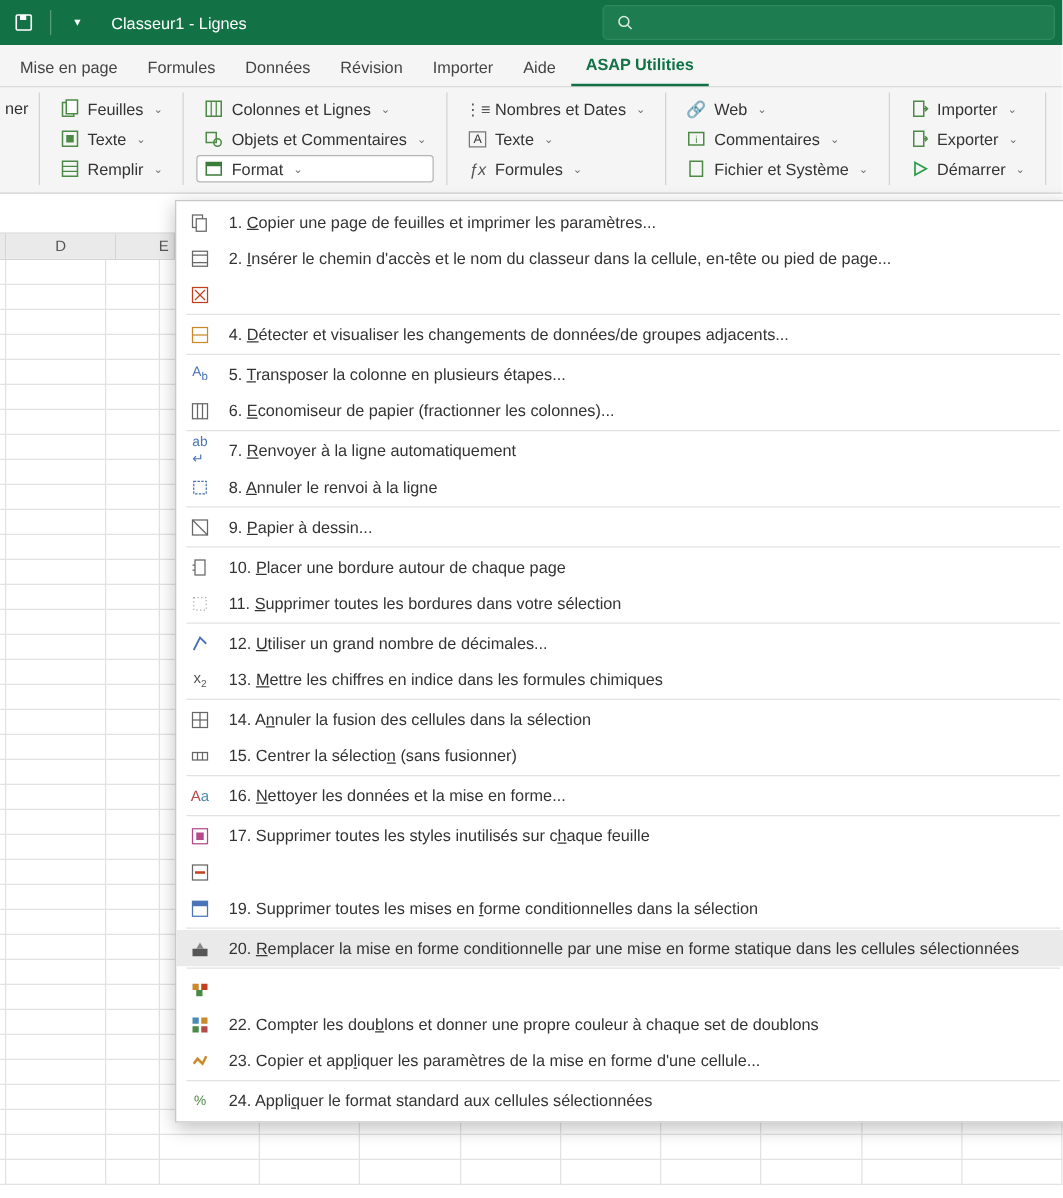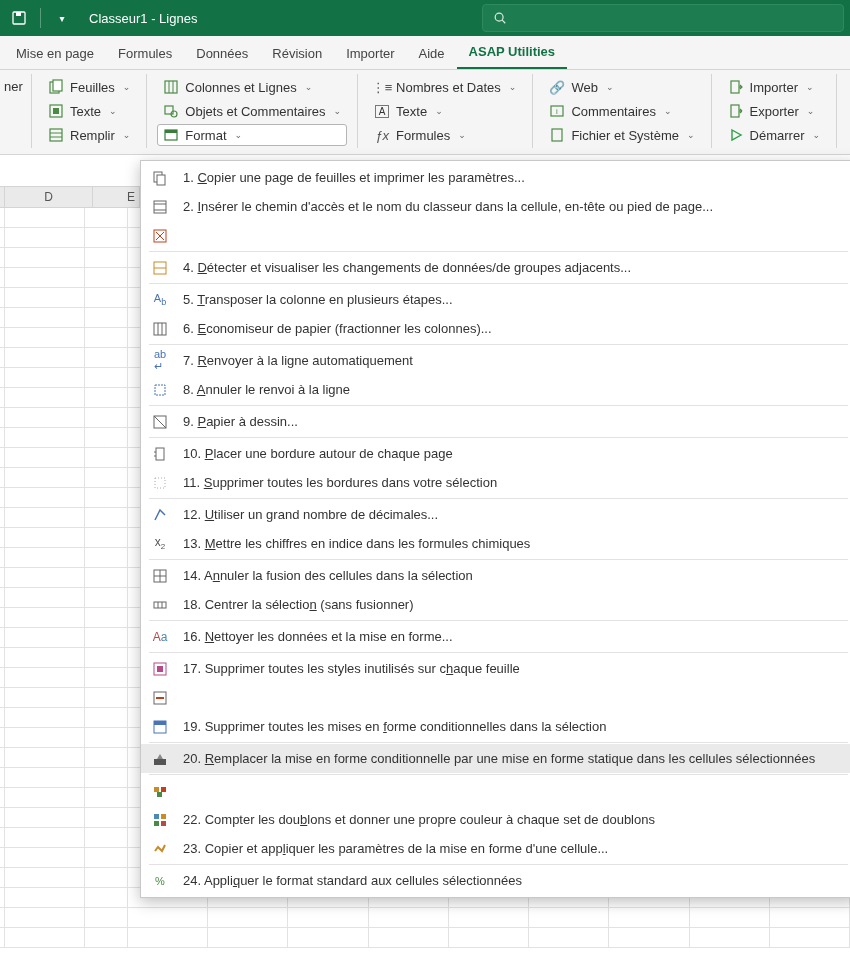--- a/index.html
+++ b/index.html
@@ -903,21 +903,21 @@
       <span class="menu-label"><span class="num">14.</span> A<span class="ul">n</span>nuler la fusion des cellules dans la sélection</span>
     </div>
     <div class="menu-item">
       <span class="menu-icon">
         <svg width="16" height="16" viewBox="0 0 16 16">
           <rect x="2" y="5" width="12" height="6" fill="none" stroke="#666"></rect>
           <line x1="6" y1="5" x2="6" y2="11" stroke="#666"></line>
           <line x1="10" y1="5" x2="10" y2="11" stroke="#666"></line>
         </svg>
       </span>
-      <span class="menu-label"><span class="num">18.</span> Centrer la sélectio<span class="ul">n</span> (sans fusionner)</span>
+      <span class="menu-label"><span class="num">15.</span> Centrer la sélectio<span class="ul">n</span> (sans fusionner)</span>
     </div>
     <div class="menu-sep"></div>
     <div class="menu-item">
       <span class="menu-icon">
         <span style="font-size:12px;color:#b54a4a">A<span style="color:#4a8ab5">a</span></span>
       </span>
       <span class="menu-label"><span class="num">16.</span> <span class="ul">N</span>ettoyer les données et la mise en forme...</span>
     </div>
     <div class="menu-sep"></div>
     <div class="menu-item">

